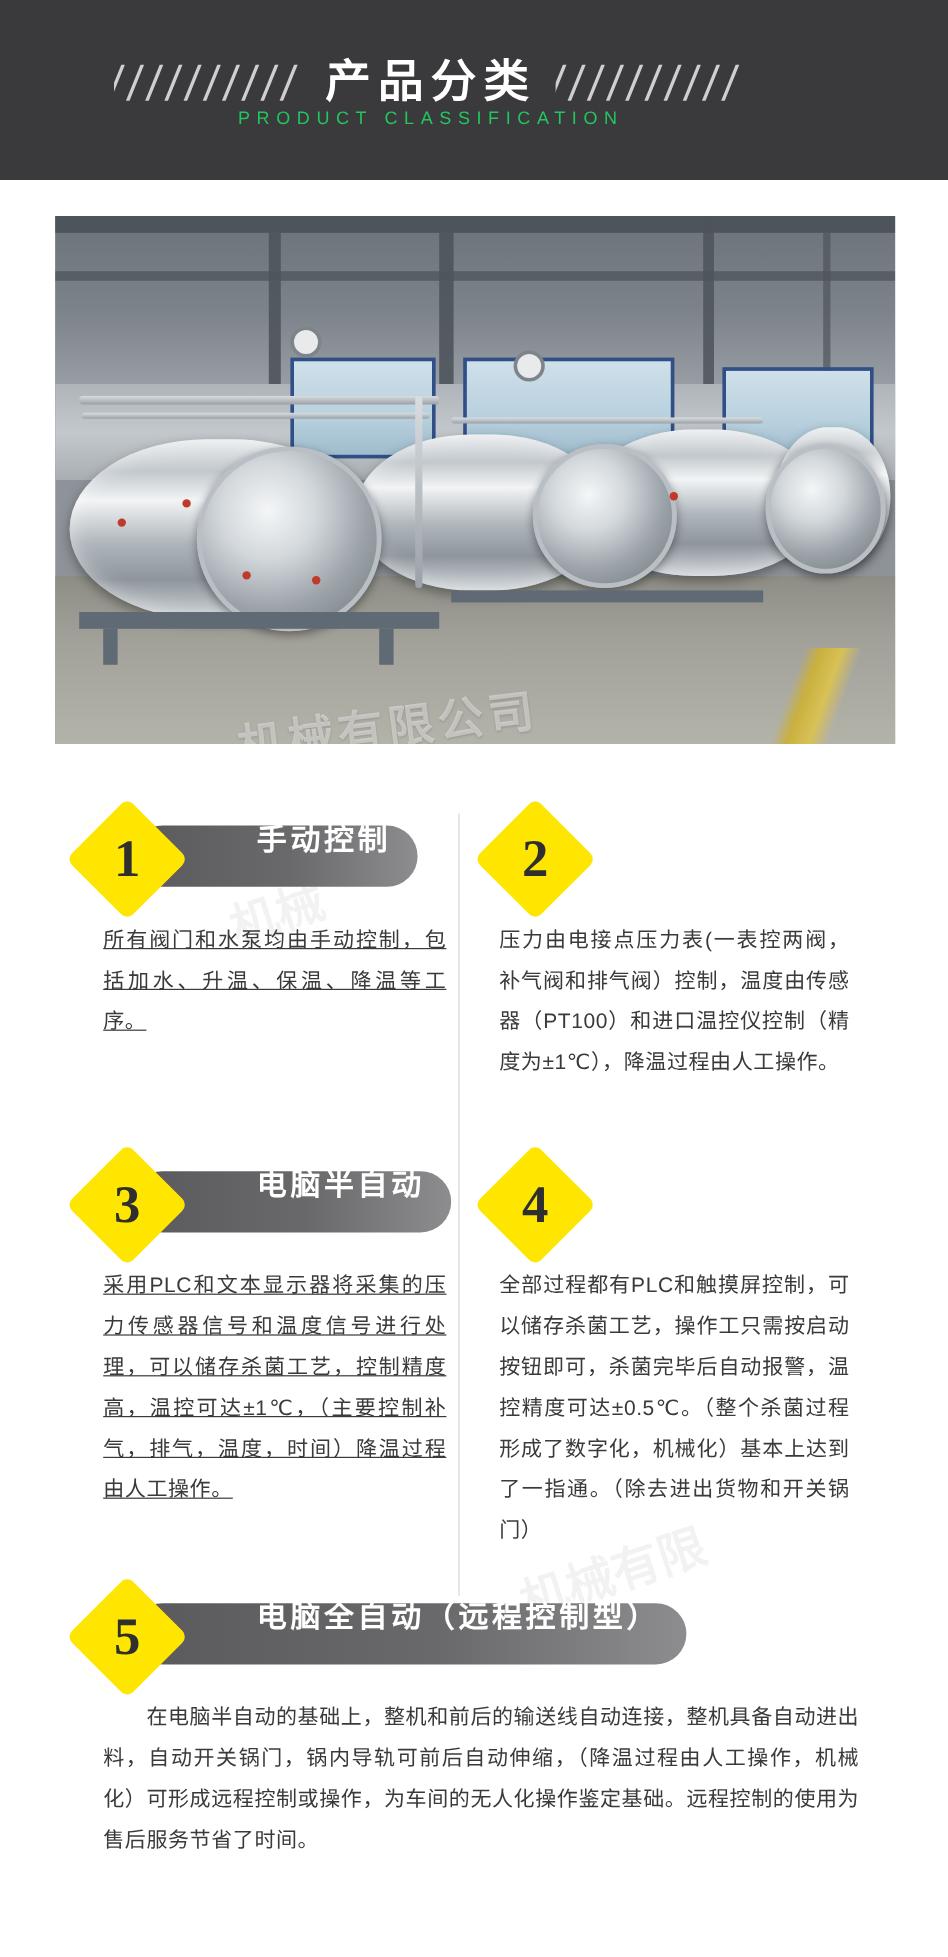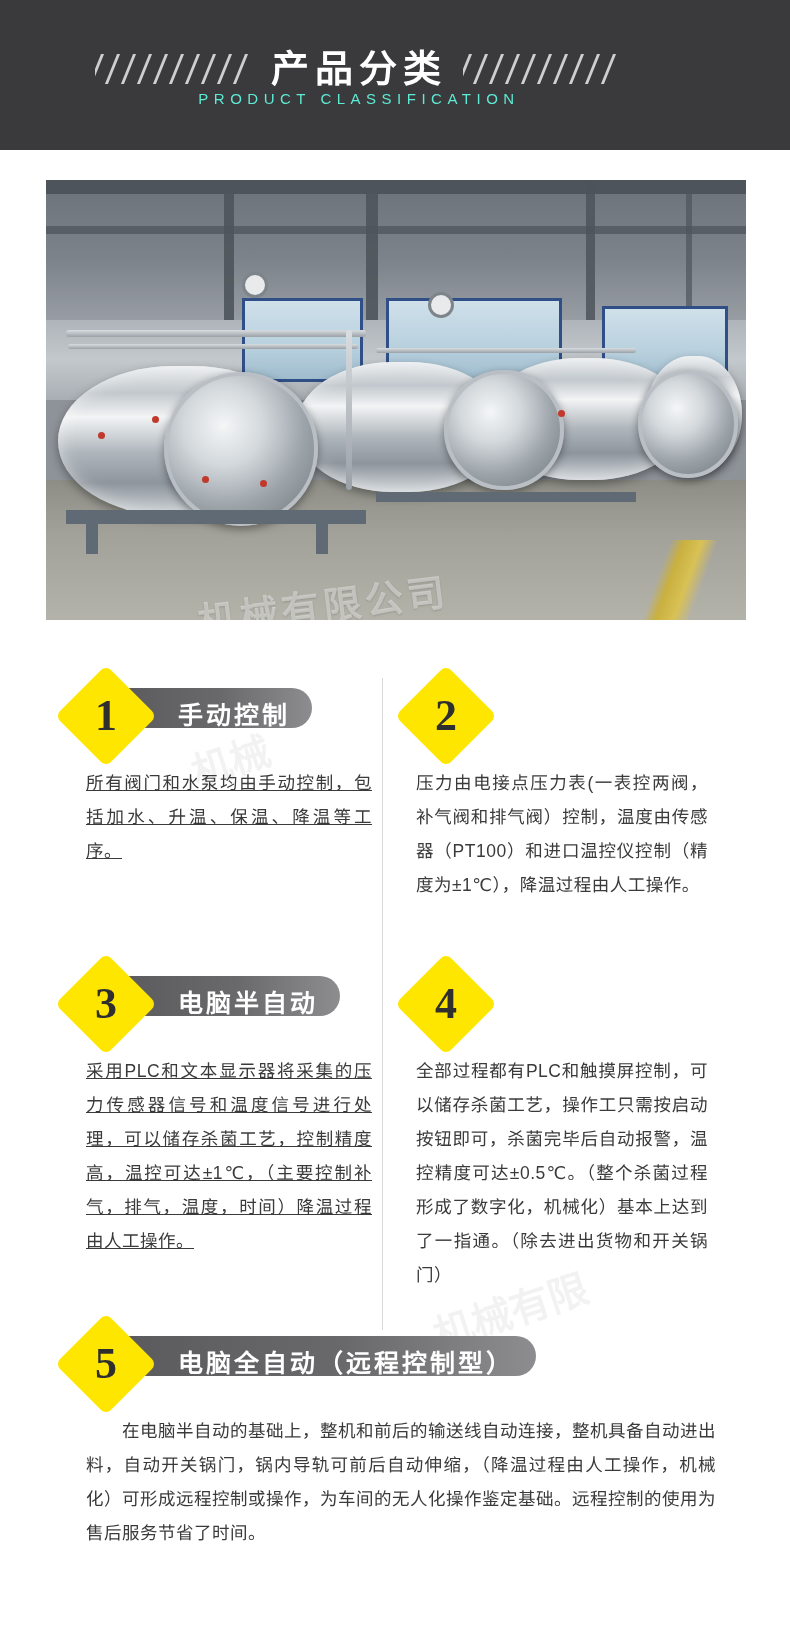--- a/index.html
+++ b/index.html
@@ -57,21 +57,21 @@
   .slashes.right { margin-left: 16px; }
   .header-title {
     color: #ffffff;
     font-size: 38px;
     font-weight: bold;
     letter-spacing: 6px;
     white-space: nowrap;
     line-height: 1;
   }
   .header-sub {
-    color: #5eead4;
+    color: #22c55e;
     font-size: 15px;
     letter-spacing: 5.5px;
     margin-top: 2px;
     font-weight: normal;
     white-space: nowrap;
   }
 
   
   .photo-wrap {
     position: absolute;
@@ -175,26 +175,26 @@
   .card.wide { width: 700px; }
 
   .badge-row {
     position: relative;
     height: 88px;
   }
   .pill {
     position: absolute;
     left: 52px;
     top: 16px;
-    height: 40px;
+    height: 51px;
     border-radius: 28px;
     background: linear-gradient(90deg, #5a5a5c 0%, #69696b 55%, #8d8d8f 100%);
     display: flex;
-    align-items: flex-end;
-    padding-left: 68px;
+    align-items: flex-start;
+    padding-left: 104px;
     padding-right: 22px;
     box-sizing: border-box;
   }
   .pill-label {
     color: #ffffff;
     font-size: 25px;
     font-weight: bold;
     letter-spacing: 3px;
     white-space: nowrap;
     line-height: 1;

